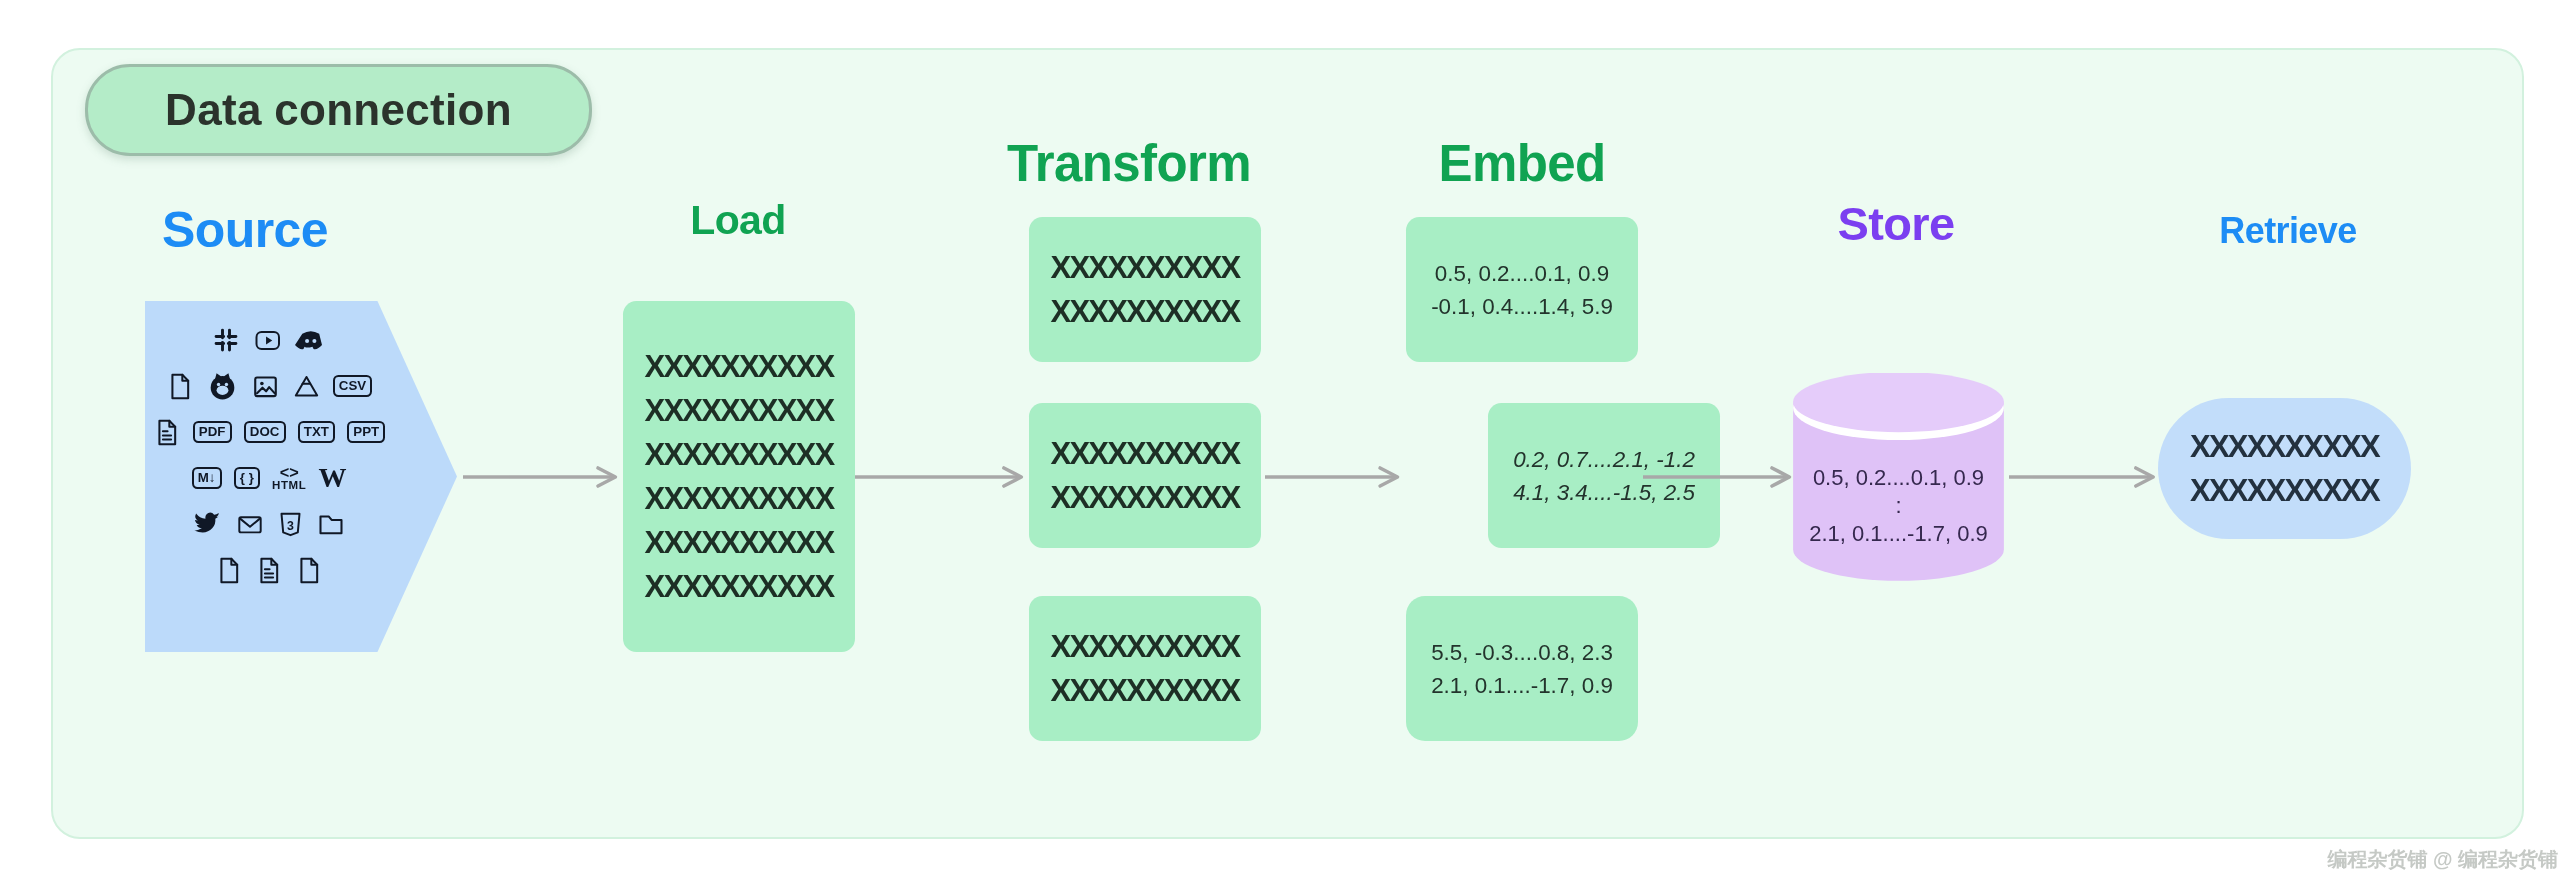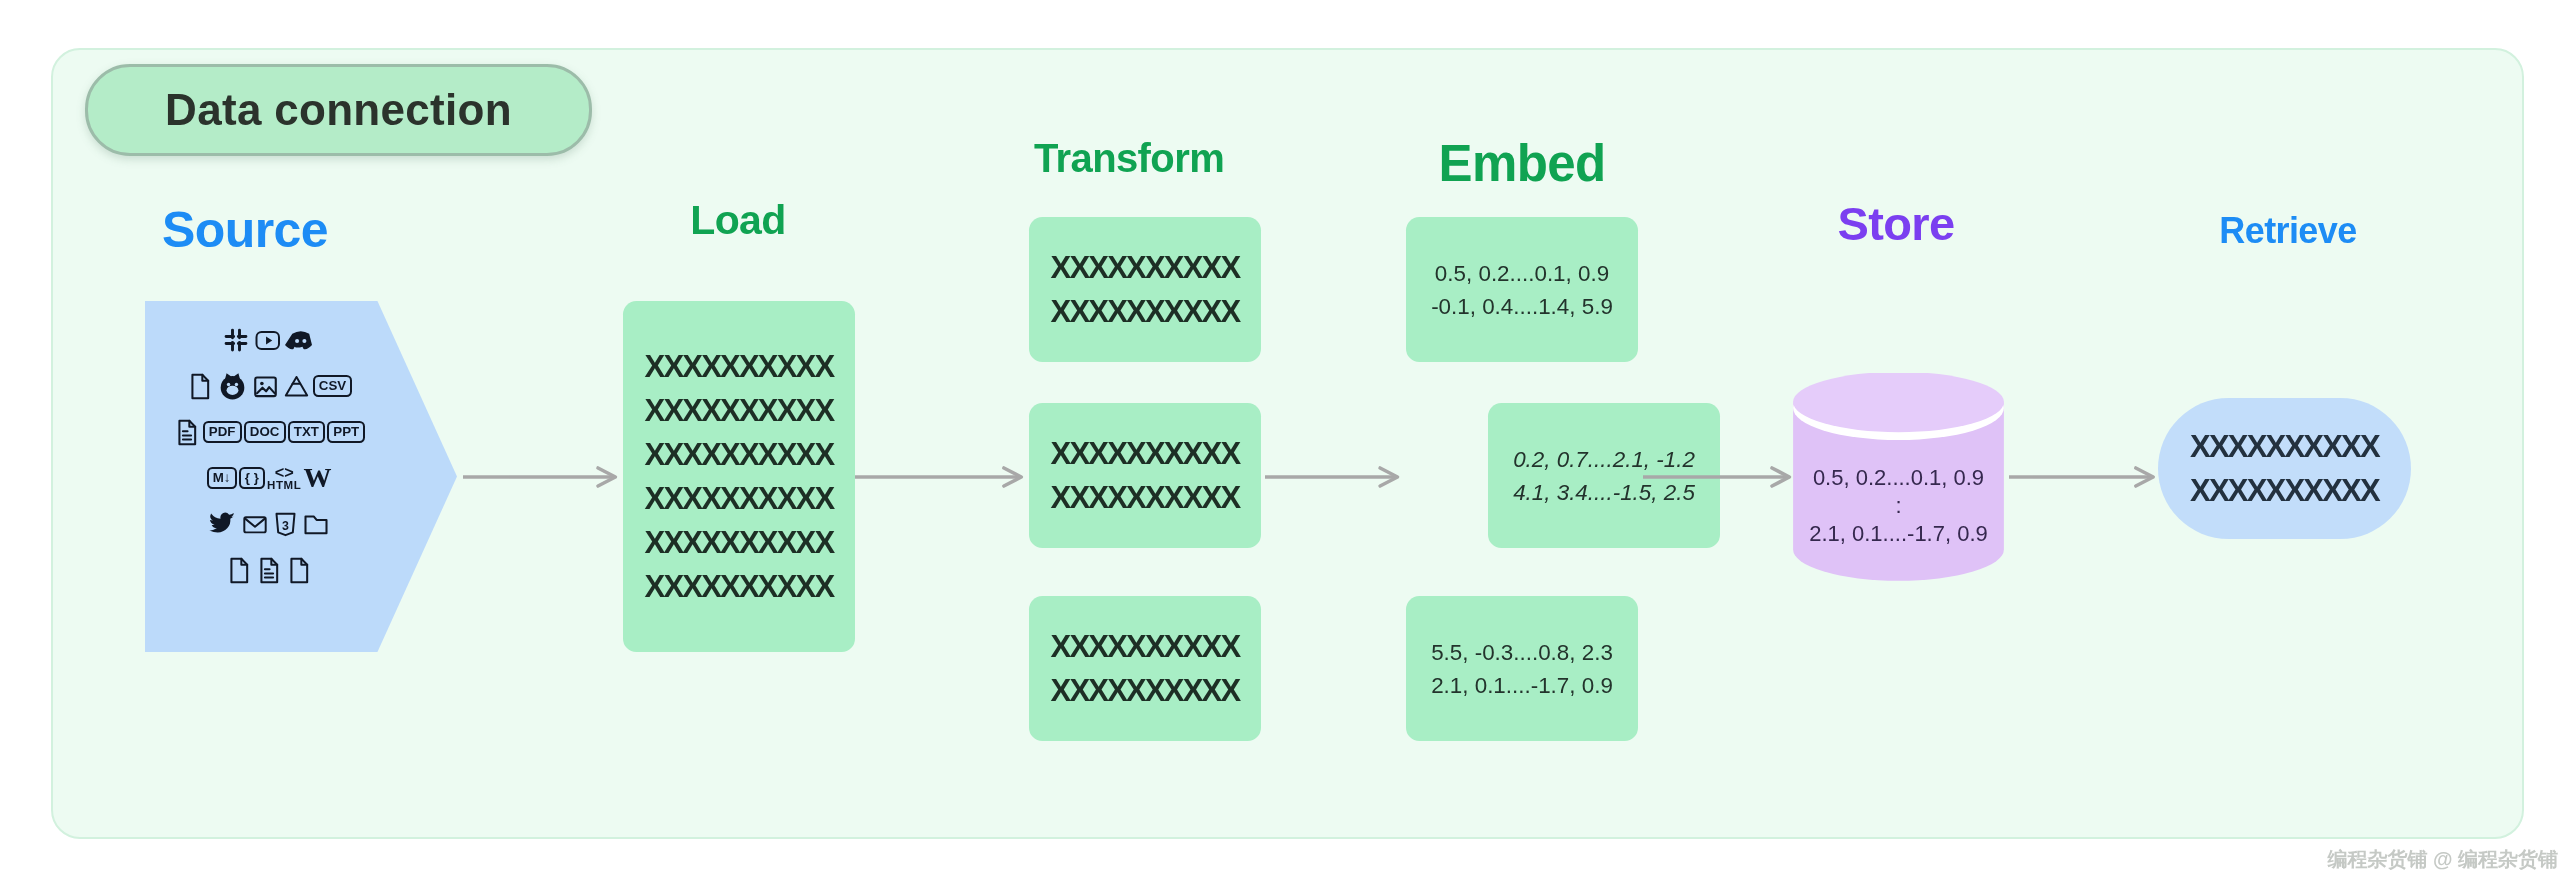--- a/index.html
+++ b/index.html
@@ -23,21 +23,21 @@
     font-weight:700; line-height:1; letter-spacing:-0.6px; white-space:nowrap;
   }
   .h-blue{color:#1d8cf5;} .h-green{color:#10a352;} .h-purple{color:#7b3ff0;}
 
   .source-shape{
     position:absolute; left:145px; top:301px; width:312px; height:351px;
     background:#bcdafa;
     clip-path:polygon(0 0, 74.5% 0, 100% 50%, 74.5% 100%, 0 100%);
   }
   .icons{position:absolute; left:153px; top:317px; width:232px;}
-  .icon-row{display:flex; justify-content:center; align-items:center; gap:2px; height:46px;}
+  .icon-row{display:flex; justify-content:center; align-items:center; gap:12px; height:46px;}
   .icon{color:#101826; display:inline-flex; align-items:center; justify-content:center; line-height:1;}
   .icon svg{display:block;}
   .badge-ic{border:2.4px solid #101826; border-radius:5.4px; font-weight:800; font-size:13.3px; padding:2.4px 4.2px; white-space:nowrap;}
   .glyph-ic{font-size:28px; font-weight:600;}
   .serif{font-family:"Liberation Serif", serif;}
   .stack-ic{display:flex; flex-direction:column; align-items:center; font-weight:800;}
   .stack-ic .t{font-size:16.3px;} .stack-ic .b{font-size:11.5px; letter-spacing:0.6px;}
 
   .gbox{
     position:absolute; background:#a8eec5; border-radius:13.3px;
@@ -69,21 +69,21 @@
 <body>
 
 <div class="panel"></div>
 
 <div class="title-badge">
   <span>Data connection</span>
 </div>
 
 <div class="heading h-blue" style="left:245px;  top:205px; font-size:50px;">Source</div>
 <div class="heading h-green" style="left:738px; top:200px; font-size:41px;">Load</div>
-<div class="heading h-green" style="left:1129px; top:138px; font-size:40px;">Transform</div>
+<div class="heading h-green" style="left:1129px; top:138px; font-size:51px;">Transform</div>
 <div class="heading h-green" style="left:1522px; top:138px; font-size:51px;">Embed</div>
 <div class="heading h-purple" style="left:1896px; top:200px; font-size:47px;">Store</div>
 <div class="heading h-blue" style="left:2288px; top:213px; font-size:36px;">Retrieve</div>
 
 <div class="source-shape"></div>
 <div class="icons" id="source-icons">
     <div class="icon-row">
       <span class="icon">
         <svg width="28" height="28" viewBox="0 0 48 48">
           <path d="M18 7 v13 M30 7 v13 M18 28 v13 M30 28 v13 M7 18 h13 M28 18 h13 M7 30 h13 M28 30 h13" stroke="currentColor" stroke-width="5" fill="none" stroke-linecap="round"></path>
@@ -248,21 +248,21 @@
     <div class="xrow">XXXXXXXXXX</div>
   </div>
 <div class="gbox" style="left: 1406px; top: 217px; width: 232px; height: 145px;">
     <div class="numrow">0.5, 0.2....0.1, 0.9</div>
     <div class="numrow">-0.1, 0.4....1.4, 5.9</div>
   </div>
 <div class="gbox" style="left: 1488px; top: 403px; width: 232px; height: 145px; font-style: italic;">
     <div class="numrow">0.2, 0.7....2.1, -1.2</div>
     <div class="numrow">4.1, 3.4....-1.5, 2.5</div>
   </div>
-<div class="gbox" style="left: 1406px; top: 596px; width: 232px; height: 145px;">
+<div class="gbox" style="left: 1406px; top: 596px; width: 232px; height: 145px; border-radius: 19px;">
     <div class="numrow">5.5, -0.3....0.8, 2.3</div>
     <div class="numrow">2.1, 0.1....-1.7, 0.9</div>
   </div>
 <div class="arrow" style="left: 463px; width: 156px;"><svg width="156" height="24" viewBox="0 0 258 40">
     <line x1="0" y1="20" x2="250" y2="20" stroke="#a8a8a8" stroke-width="6" stroke-linecap="round"></line>
     <polyline points="224,5 253,20 224,35" fill="none" stroke="#a8a8a8" stroke-width="6" stroke-linecap="round" stroke-linejoin="round"></polyline>
   </svg></div>
 <div class="arrow" style="left: 855px; width: 170px;"><svg width="170" height="24" viewBox="0 0 281 40">
     <line x1="0" y1="20" x2="273" y2="20" stroke="#a8a8a8" stroke-width="6" stroke-linecap="round"></line>
     <polyline points="247,5 276,20 247,35" fill="none" stroke="#a8a8a8" stroke-width="6" stroke-linecap="round" stroke-linejoin="round"></polyline>

